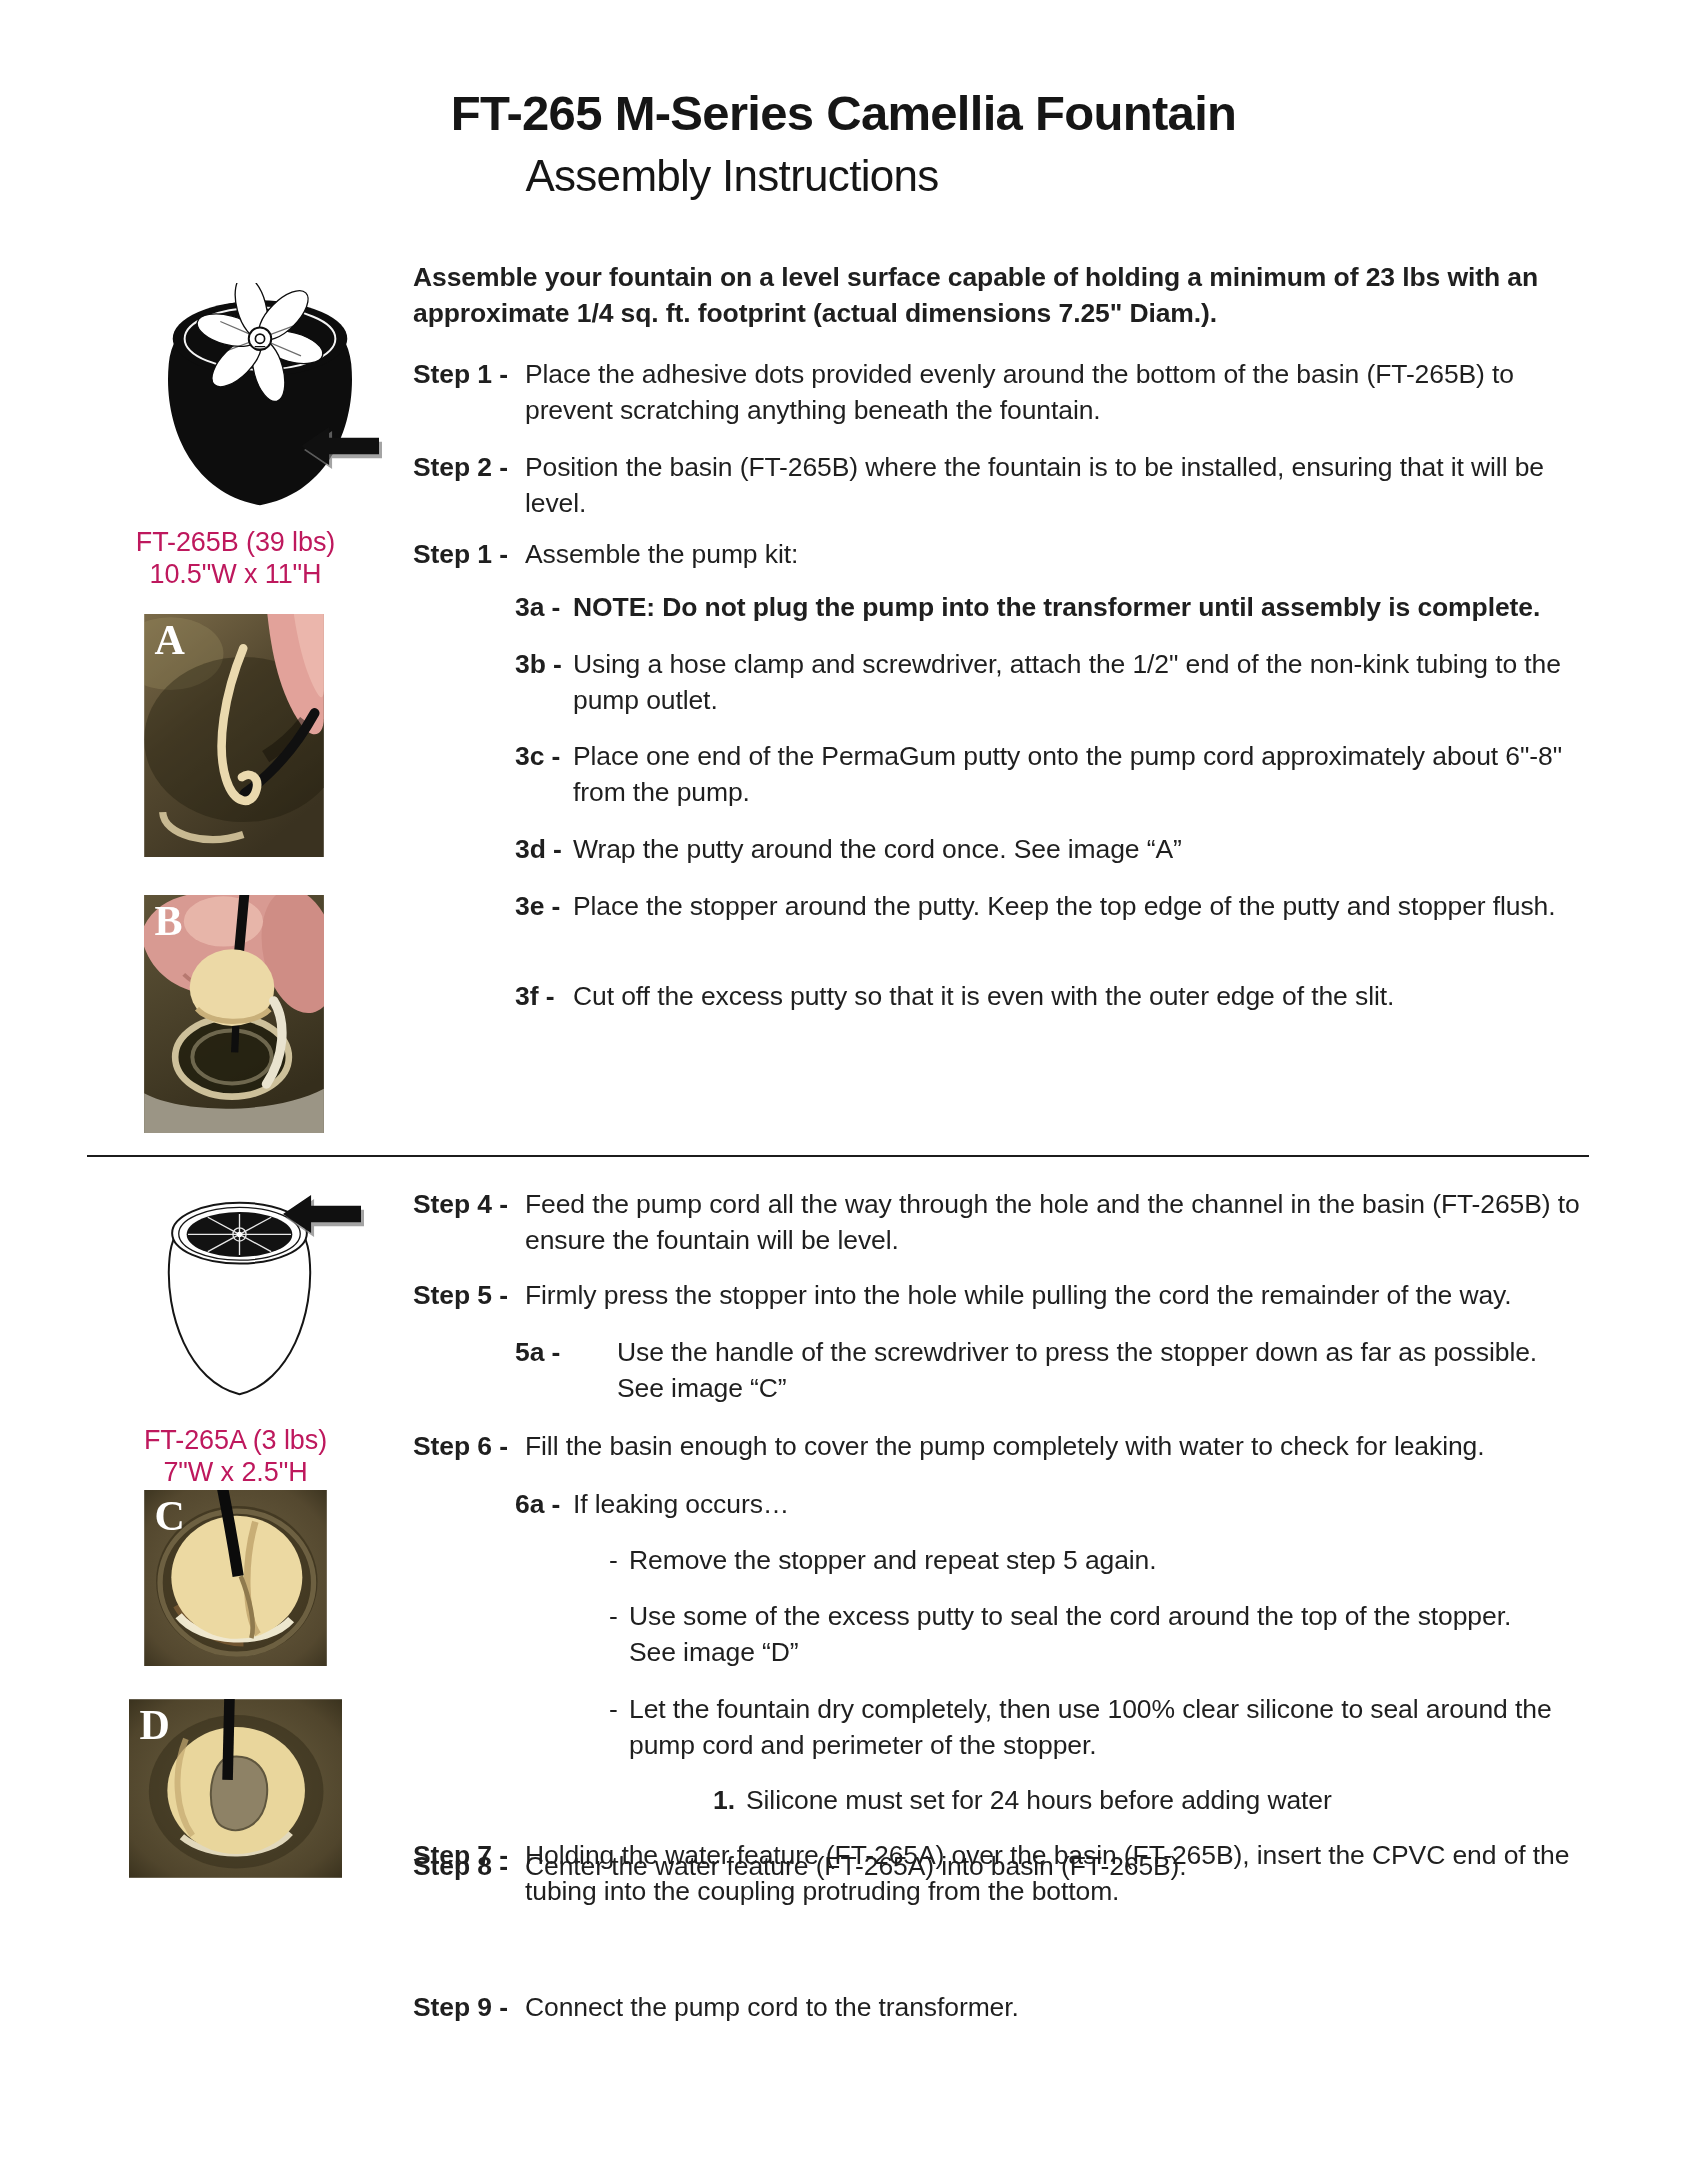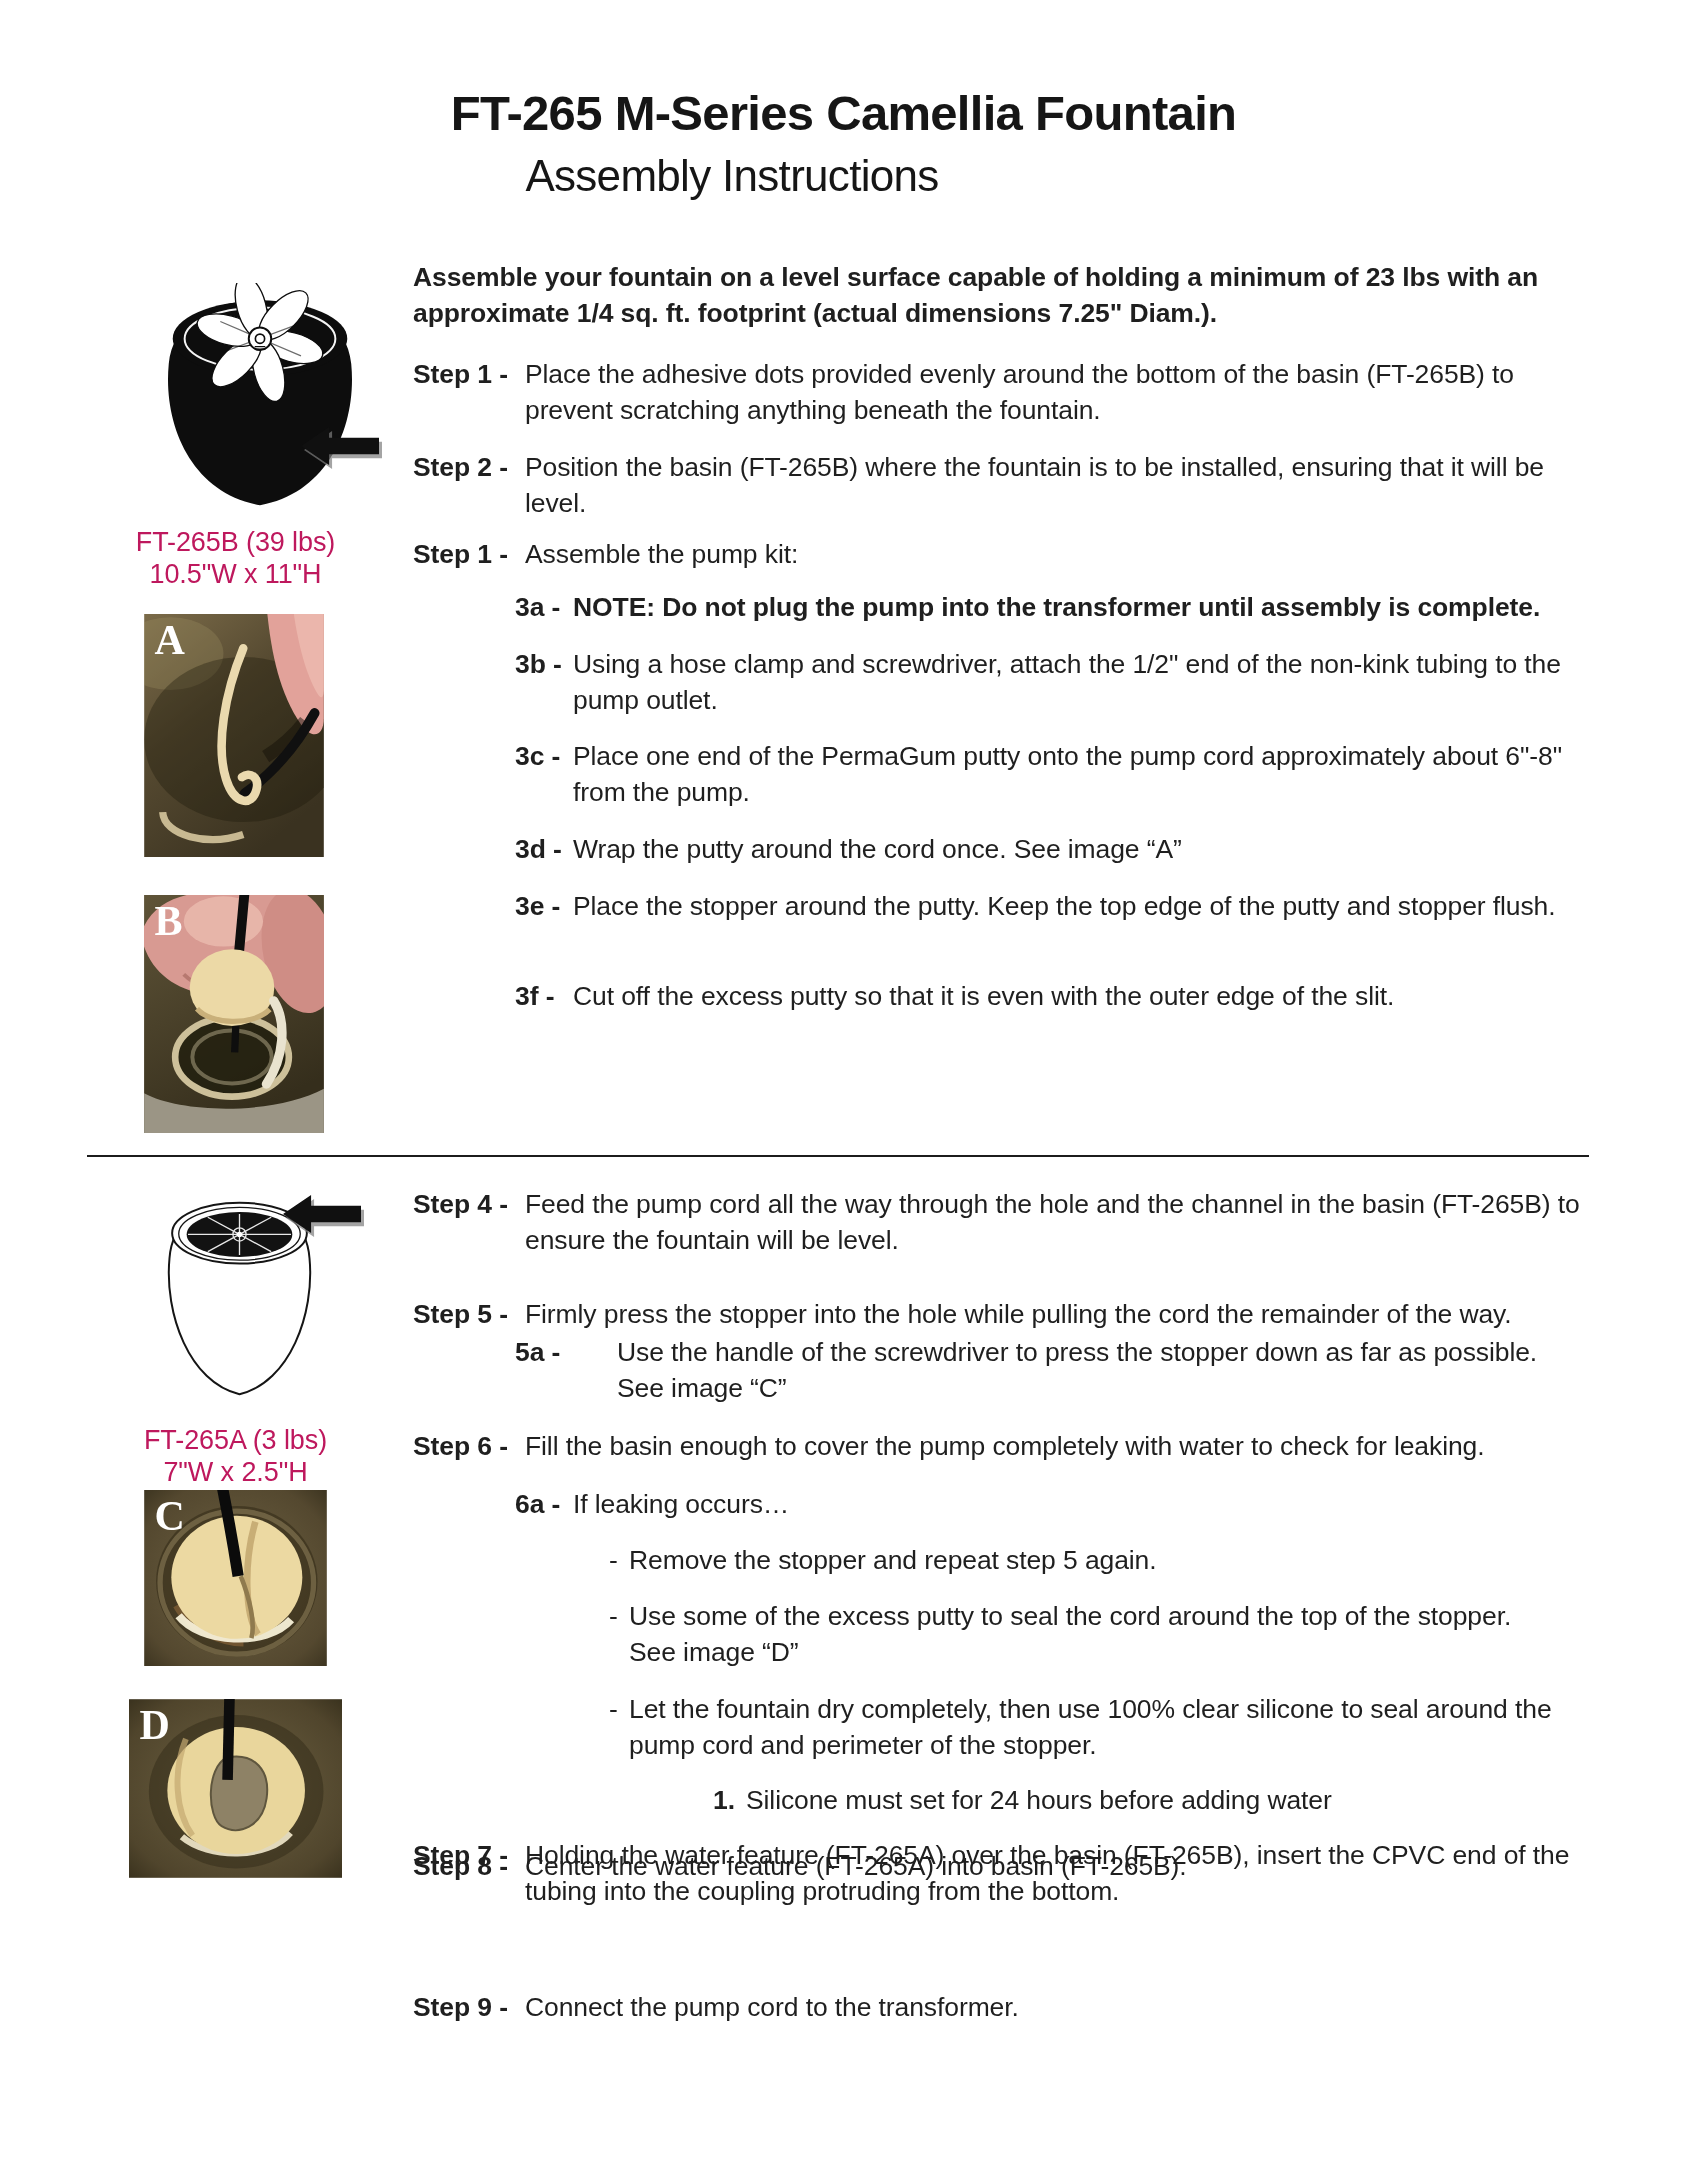--- a/index.html
+++ b/index.html
@@ -235,21 +235,21 @@
   <div class="row sub" style="top:978px;">
     <span class="lbl">3f -</span>
     <span class="txt">Cut off the excess putty so that it is even with the outer edge of the slit.</span>
   </div>
 
   <div class="row step" style="top:1186px;">
     <span class="lbl">Step 4 -</span>
     <span class="txt">Feed the pump cord all the way through the hole and the channel in the basin (FT-265B) to ensure the fountain will be level.</span>
   </div>
 
-  <div class="row step" style="top:1277px;margin-top:19px;">
+  <div class="row step" style="top:1277px;">
     <span class="lbl">Step 5 -</span>
     <span class="txt">Firmly press the stopper into the hole while pulling the cord the remainder of the way.</span>
   </div>
 
   <div class="row sub" style="top:1334px;gap:44px;">
     <span class="lbl">5a -</span>
     <span class="txt">
       <span>Use the handle of the screwdriver to press the stopper down as far as possible.</span>
       <span class="note">See image “C”</span>
     </span>

